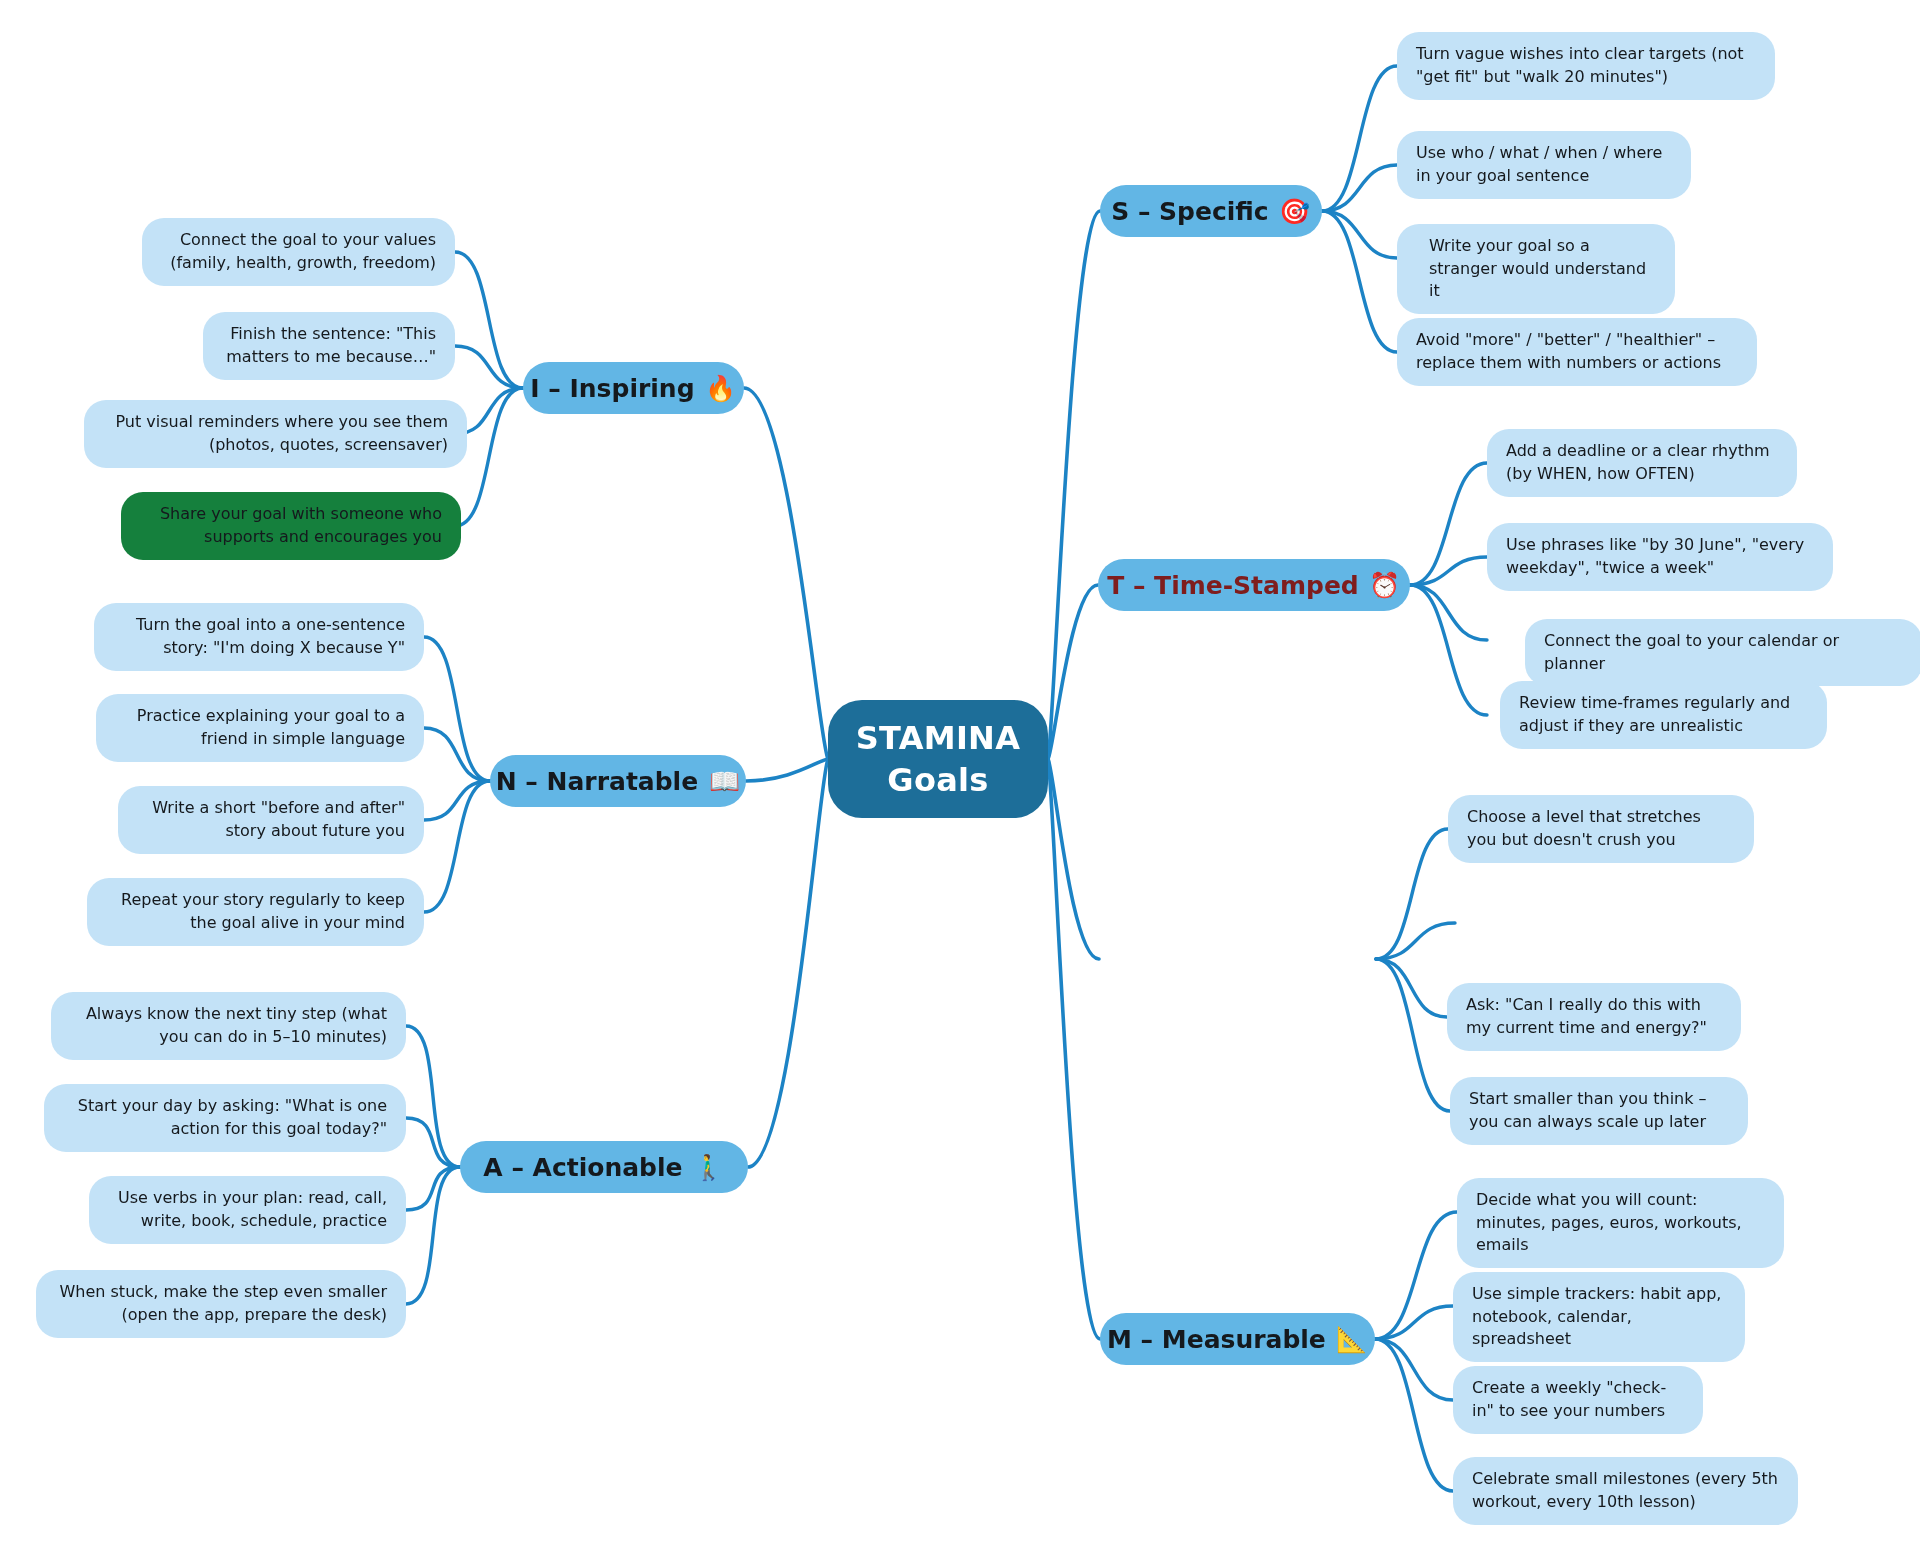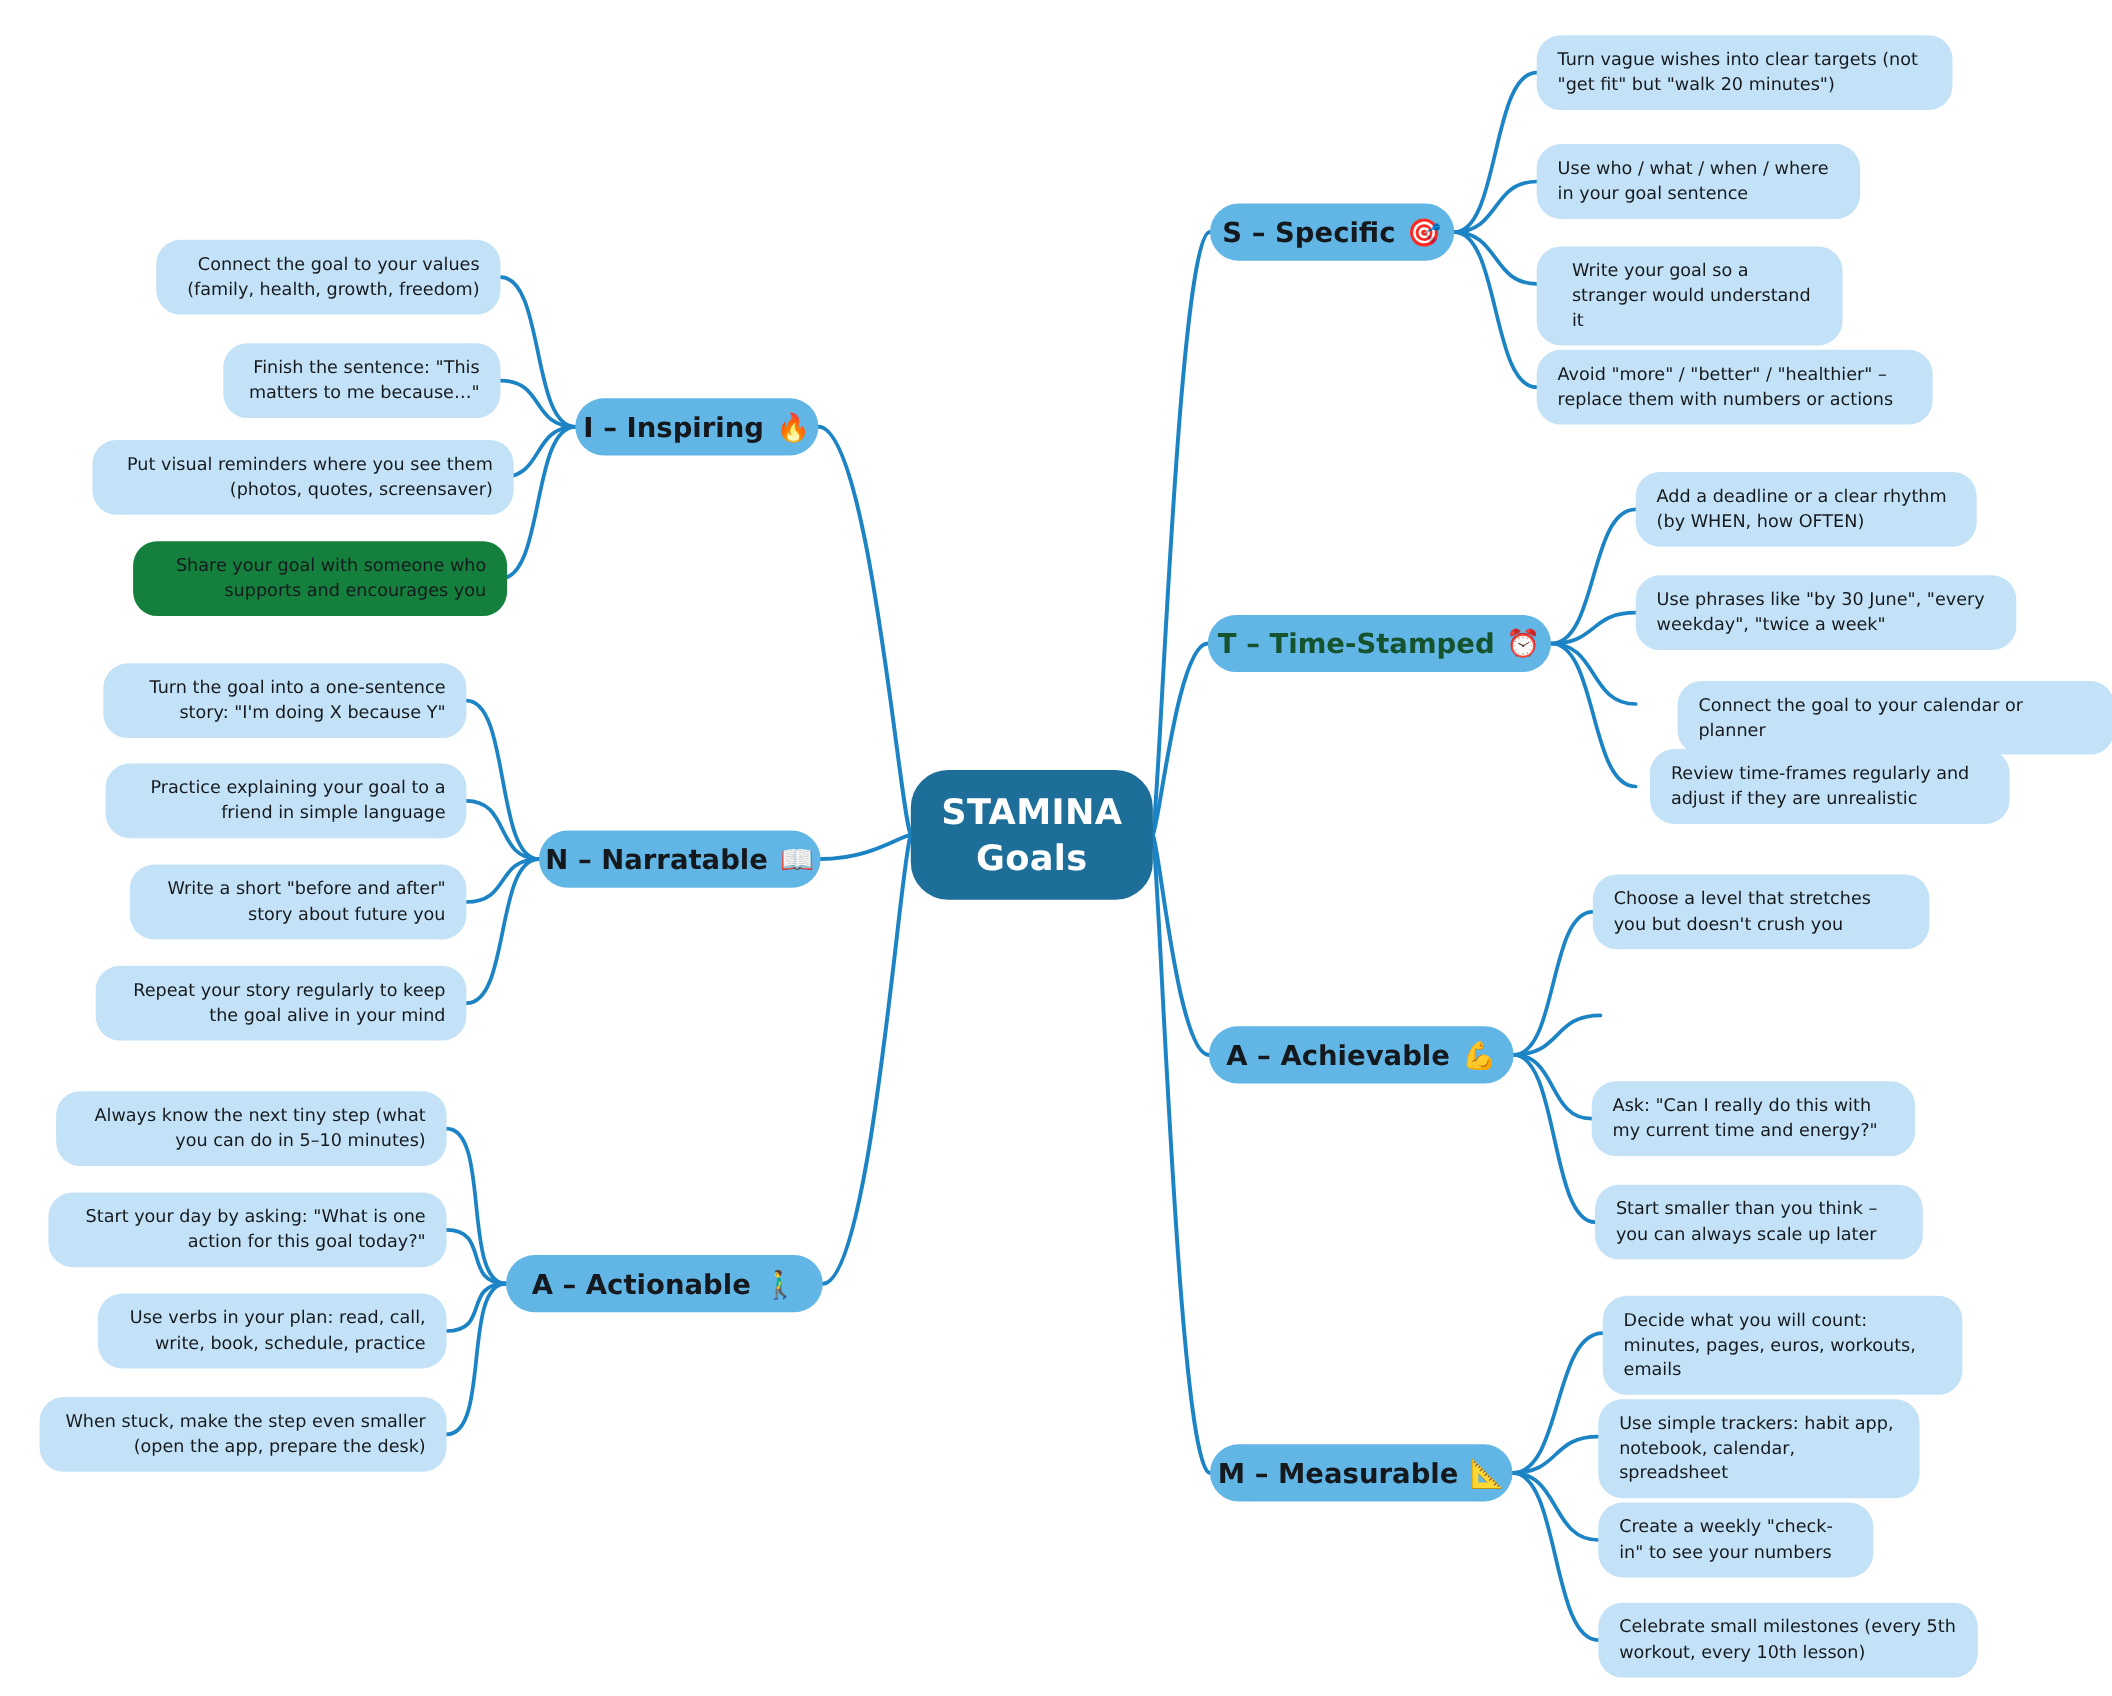--- a/index.html
+++ b/index.html
@@ -142,39 +142,35 @@
     </div>
     <div class="node leaf right" style="left: 1397px; top: 131px; width: 294px; min-height: 68px; background: rgb(195, 226, 247); color: rgb(21, 25, 29);">
       <span>Use who / what / when / where in your goal sentence</span>
     </div>
     <div class="node leaf right" style="left: 1397px; top: 224px; width: 278px; min-height: 68px; background: rgb(195, 226, 247); color: rgb(21, 25, 29); padding-left: 32px;">
       <span>Write your goal so a stranger would understand it</span>
     </div>
     <div class="node leaf right" style="left: 1397px; top: 318px; width: 360px; min-height: 68px; background: rgb(195, 226, 247); color: rgb(21, 25, 29);">
       <span>Avoid "more" / "better" / "healthier" – replace them with numbers or actions</span>
     </div>
-    <div class="node branch" style="left: 1098px; top: 559px; width: 312px; height: 52px; background: rgb(98, 182, 229); color: #14532d;">
+    <div class="node branch" style="left: 1098px; top: 559px; width: 312px; height: 52px; background: rgb(98, 182, 229); color: #7f1d1d;">
       <span>T – Time-Stamped</span>
       <span class="emoji">⏰</span>
     </div>
     <div class="node leaf right" style="left: 1487px; top: 429px; width: 310px; min-height: 68px; background: rgb(195, 226, 247); color: rgb(21, 25, 29);">
       <span>Add a deadline or a clear rhythm (by WHEN, how OFTEN)</span>
     </div>
     <div class="node leaf right" style="left: 1487px; top: 523px; width: 346px; min-height: 68px; background: rgb(195, 226, 247); color: rgb(21, 25, 29);">
       <span>Use phrases like "by 30 June", "every weekday", "twice a week"</span>
     </div>
     <div class="node leaf right" style="left: 1487px; top: 619px; width: 397px; min-height: 42px; background: rgb(195, 226, 247); color: rgb(21, 25, 29); margin-left: 38px;">
       <span>Connect the goal to your calendar or planner</span>
     </div>
     <div class="node leaf right" style="left: 1487px; top: 681px; width: 327px; min-height: 68px; background: rgb(195, 226, 247); color: rgb(21, 25, 29); margin-left: 13px;">
       <span>Review time-frames regularly and adjust if they are unrealistic</span>
-    </div>
-    <div class="node branch" style="left: 1099px; top: 933px; width: 277px; height: 52px; background: rgb(98, 182, 229); color: rgb(21, 25, 29);">
-      <span>A – Achievable</span>
-      <span class="emoji">💪</span>
     </div>
     <div class="node leaf right" style="left: 1448px; top: 795px; width: 306px; min-height: 68px; background: rgb(195, 226, 247); color: rgb(21, 25, 29);">
       <span>Choose a level that stretches you but doesn't crush you</span>
     </div>
     <div class="node leaf right" style="left: 1447px; top: 983px; width: 294px; min-height: 68px; background: rgb(195, 226, 247); color: rgb(21, 25, 29);">
       <span>Ask: "Can I really do this with my current time and energy?"</span>
     </div>
     <div class="node leaf right" style="left: 1450px; top: 1077px; width: 298px; min-height: 68px; background: rgb(195, 226, 247); color: rgb(21, 25, 29);">
       <span>Start smaller than you think – you can always scale up later</span>
     </div>

